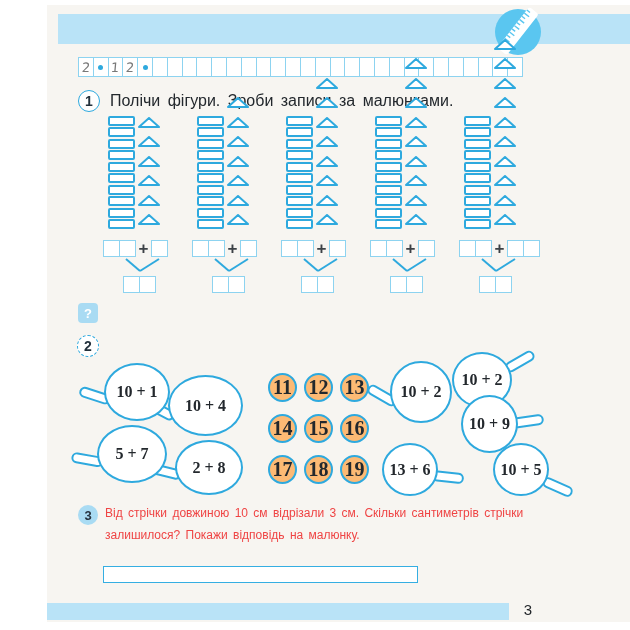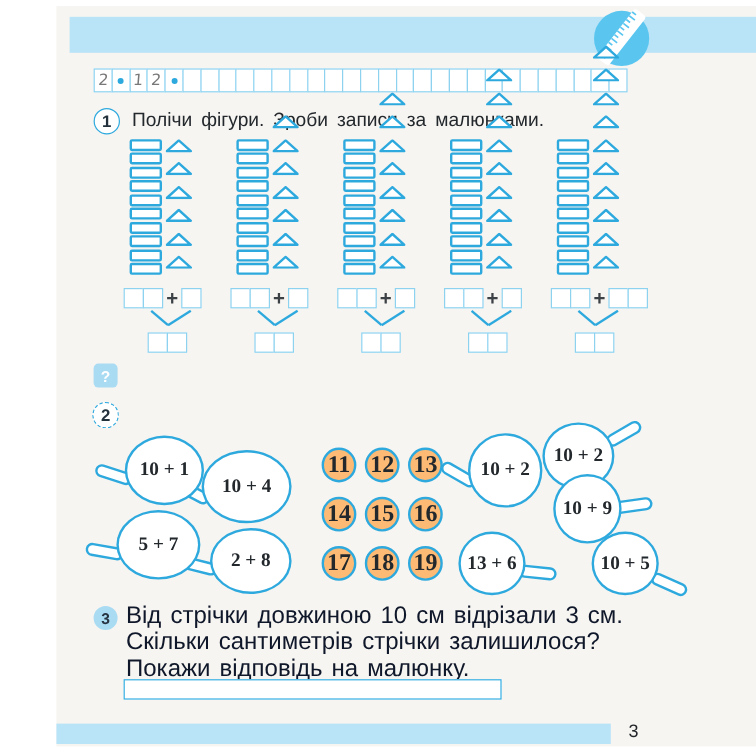--- a/index.html
+++ b/index.html
@@ -64,22 +64,22 @@
       border-radius:50%;display:flex;align-items:center;justify-content:center;z-index:1;
       box-sizing:border-box;}
   .paddle-label{font-family:"Liberation Serif",serif;font-weight:bold;font-size:16px;color:#23282d;
       white-space:nowrap;}
   .handle{position:absolute;width:32px;height:11px;background:#fff;border:2px solid #2ea9de;
       border-radius:6px;z-index:0;box-sizing:border-box;}
   .handle.left{left:-26px;transform-origin:100% 50%;}
   .handle.right{right:-26px;transform-origin:0% 50%;}
 
   
-  .task3-text{position:absolute;left:105px;top:502px;width:468px;font-size:20px;line-height:22px;
-      word-spacing:2px;color:#0f172a;}
+  .task3-text{position:absolute;left:105px;top:502px;width:468px;font-size:12px;line-height:22px;
+      word-spacing:2px;color:#ef4444;}
   .ribbon{position:absolute;left:103px;top:566px;width:315px;height:17px;border:1.6px solid #35aee2;
       background:#fff;box-sizing:border-box;}
 
   
   .footer-band{position:absolute;left:47px;top:603px;width:462px;height:17px;background:#b9e3f7;}
   .page-num{position:absolute;left:516px;top:601px;width:24px;text-align:center;font-size:15px;
       color:#22262a;}
 </style>
 </head>
 <body>

